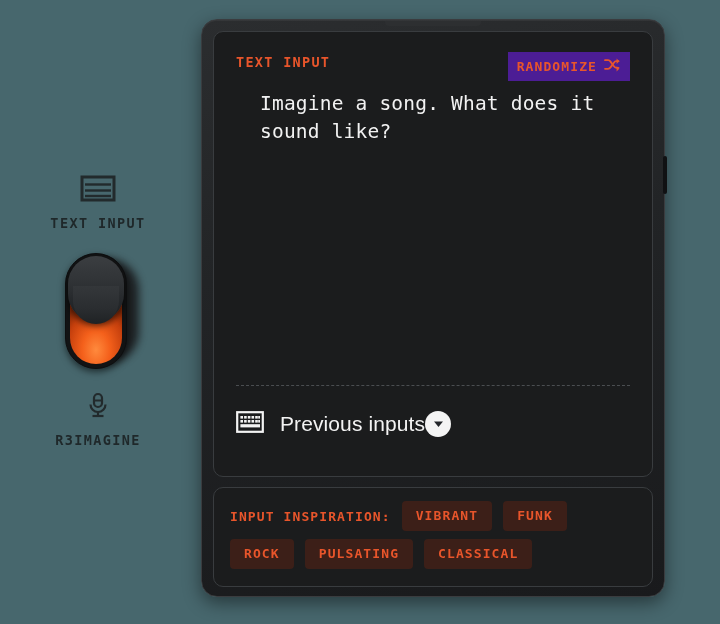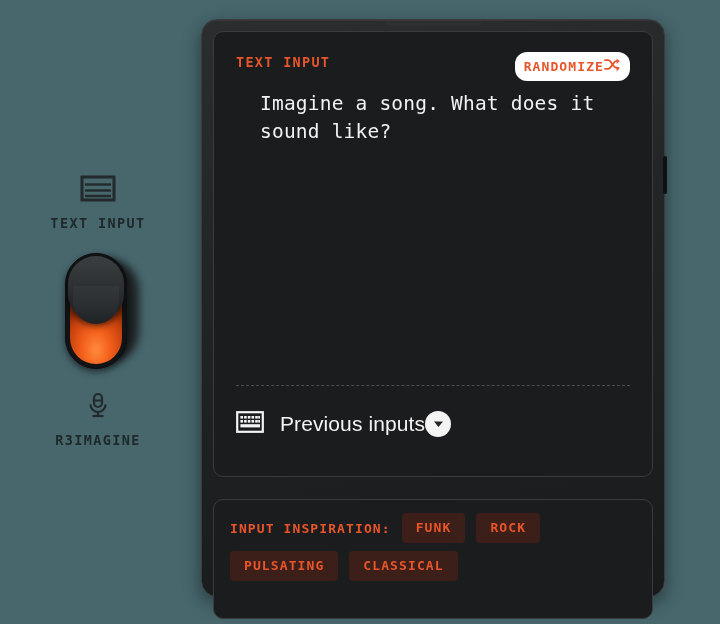--- a/index.html
+++ b/index.html
@@ -175,23 +175,24 @@
     font-size: 13.5px;
     font-weight: bold;
     letter-spacing: 1.3px;
     color: #e8552b;
     padding-top: 2px;
   }
 
   #randomize-button {
     display: inline-flex;
     align-items: center;
-    background: #ffffff;
+    gap: 7px;
+    background: #4c1d95;
     border: none;
-    border-radius: 12px;
+    border-radius: 0;
     padding: 5px 9px 6px 9px;
     cursor: pointer;
   }
 
   #randomize-label {
     font-family: "DejaVu Sans Mono", monospace;
     font-size: 13px;
     font-weight: bold;
     letter-spacing: 1.1px;
     color: #e8552b;
@@ -245,22 +246,22 @@
     background: #f4f4f4;
     display: flex;
     align-items: center;
     justify-content: center;
     cursor: pointer;
     border: none;
   }
 
   
   #inspiration-panel {
-    margin-top: 22px;
-    height: 120px;
+    margin-top: 10px;
+    height: 100px;
     border-radius: 10px;
     background: #1b1c1d;
     border: 1px solid #393c3f;
     padding: 13px 16px;
   }
 
   #chips {
     display: flex;
     flex-wrap: wrap;
     align-items: center;
@@ -384,19 +385,20 @@
         <svg width="11" height="8" viewBox="0 0 11 8">
           <path d="M1 1.6h9L5.5 7z" fill="#23262a"></path>
         </svg>
       </button>
     </div>
   </div>
 
   <div id="inspiration-panel">
     <div id="chips">
       <span id="inspiration-label">INPUT INSPIRATION:</span>
+      <button class="chip">VIBRANT</button>
       <button class="chip">FUNK</button>
       <button class="chip">ROCK</button>
       <button class="chip">PULSATING</button>
       <button class="chip">CLASSICAL</button>
     </div>
   </div>
 </div>
 
 </body></html>

